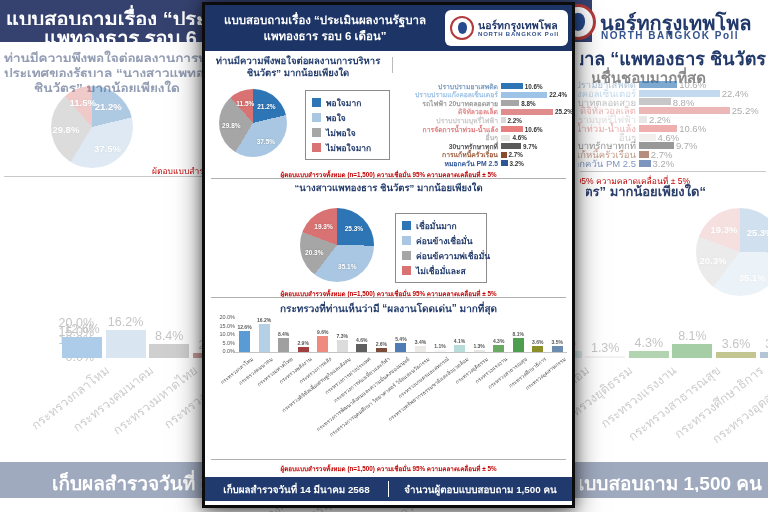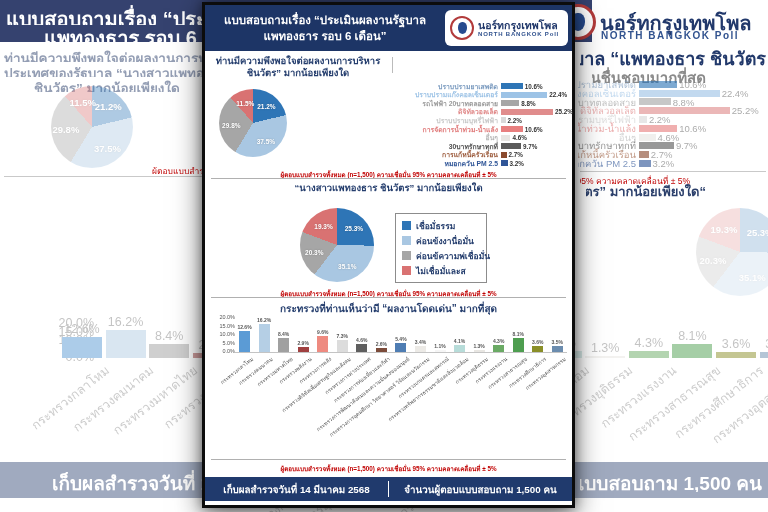--- a/index.html
+++ b/index.html
@@ -278,20 +278,38 @@
     <div class="q"><span class="b800">ชินวัตร”</span><span> มากน้อยเพียงใด</span></div>
   </div>
   <div class="abs" style="left:187px;top:52px;width:1px;height:16px;background:#bbb;"></div>
 
   <div class="abs pie" id="pie1" style="left: 14px; top: 84px; width: 68px; height: 68px; background: conic-gradient(rgb(46, 117, 182) 0%, rgb(46, 117, 182) 21.2%, rgb(169, 199, 226) 21.2%, rgb(169, 199, 226) 58.7%, rgb(166, 166, 166) 58.7%, rgb(166, 166, 166) 88.5%, rgb(217, 114, 114) 88.5%, rgb(217, 114, 114) 100%);">
       <span class="pie-lbl" style="left: 69.7715%; top: 24.8388%;">21.2%</span>
       <span class="pie-lbl" style="left: 68.8904%; top: 75.8293%;">37.5%</span>
       <span class="pie-lbl" style="left: 18.1237%; top: 52.8112%;">29.8%</span>
       <span class="pie-lbl" style="left: 38.6888%; top: 20.0658%;">11.5%</span>
     </div>
+  <div class="abs legend" style="left:100px;top:85px;width:85px;">
+      <div class="lg-row">
+        <span class="lg-sw" style="background: rgb(46, 117, 182);"></span>
+        <span class="lg-tx">พอใจมาก</span>
+      </div>
+      <div class="lg-row">
+        <span class="lg-sw" style="background: rgb(169, 199, 226);"></span>
+        <span class="lg-tx">พอใจ</span>
+      </div>
+      <div class="lg-row">
+        <span class="lg-sw" style="background: rgb(166, 166, 166);"></span>
+        <span class="lg-tx">ไม่พอใจ</span>
+      </div>
+      <div class="lg-row">
+        <span class="lg-sw" style="background: rgb(217, 114, 114);"></span>
+        <span class="lg-tx">ไม่พอใจมาก</span>
+      </div>
+    </div>
 
   <div class="abs" id="hbars1" style="left:190px;top:77px;width:177px;">
       <div class="hb-row">
         <span class="hb-lab" style="color: rgb(124, 156, 192);">ปราบปรามยาเสพติด</span>
         <span class="hb-bar" style="width: 21.836px; background: rgb(46, 117, 182);"></span>
         <span class="hb-val">10.6%</span>
       </div>
       <div class="hb-row">
         <span class="hb-lab" style="color: rgb(157, 195, 230);">ปราบปรามแก๊งคอลเซ็นเตอร์</span>
         <span class="hb-bar" style="width: 46.144px; background: rgb(157, 195, 230);"></span>
@@ -347,25 +365,25 @@
   </div>
   <div class="abs pie" id="pie2" style="left: 95px; top: 203px; width: 74px; height: 74px; background: conic-gradient(rgb(46, 117, 182) 0%, rgb(46, 117, 182) 25.3%, rgb(169, 199, 226) 25.3%, rgb(169, 199, 226) 60.4%, rgb(166, 166, 166) 60.4%, rgb(166, 166, 166) 80.7%, rgb(217, 114, 114) 80.7%, rgb(217, 114, 114) 100%);">
       <span class="pie-lbl" style="left: 72.8397%; top: 27.5868%;">25.3%</span>
       <span class="pie-lbl" style="left: 63.8972%; top: 78.8248%;">35.1%</span>
       <span class="pie-lbl" style="left: 19.2427%; top: 58.8311%;">20.3%</span>
       <span class="pie-lbl" style="left: 31.7647%; top: 23.7041%;">19.3%</span>
     </div>
   <div class="abs legend" style="left:190px;top:208px;width:92px;">
       <div class="lg-row">
         <span class="lg-sw" style="background: rgb(46, 117, 182);"></span>
-        <span class="lg-tx">เชื่อมั่ธรรม</span>
+        <span class="lg-tx">เชื่อมั่นมาก</span>
       </div>
       <div class="lg-row">
         <span class="lg-sw" style="background: rgb(169, 199, 226);"></span>
-        <span class="lg-tx">ค่อนข้งงานื่อมั่น</span>
+        <span class="lg-tx">ค่อนข้างเชื่อมั่น</span>
       </div>
       <div class="lg-row">
         <span class="lg-sw" style="background: rgb(166, 166, 166);"></span>
         <span class="lg-tx">ค่อนข้ความพ่เชื่อมั่น</span>
       </div>
       <div class="lg-row">
         <span class="lg-sw" style="background: rgb(217, 114, 114);"></span>
         <span class="lg-tx">ไม่เชื่อมั่และส</span>
       </div>
     </div>

